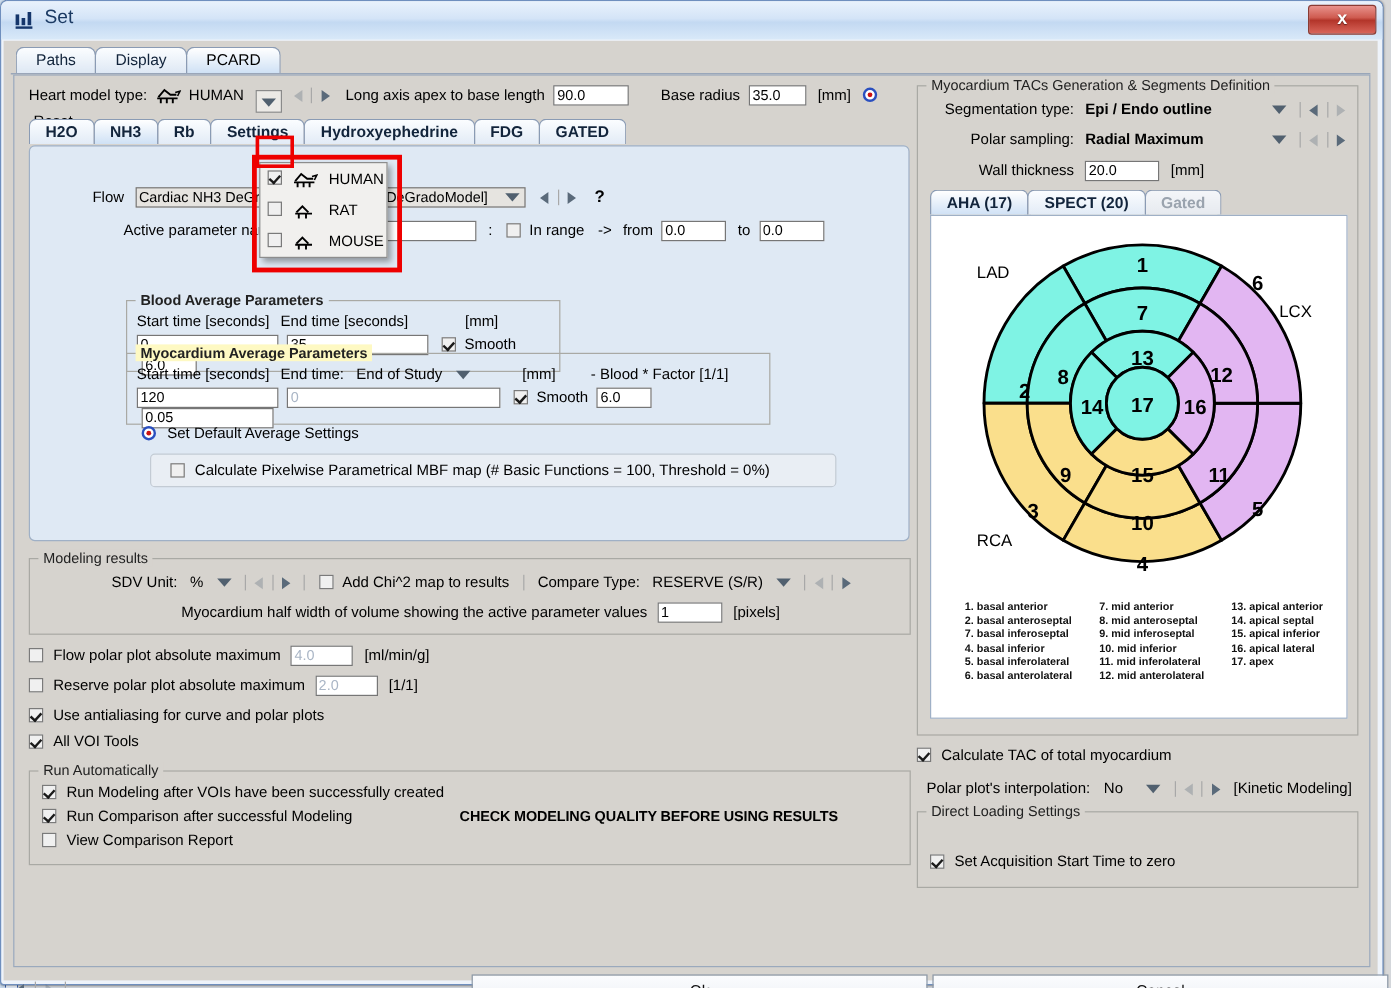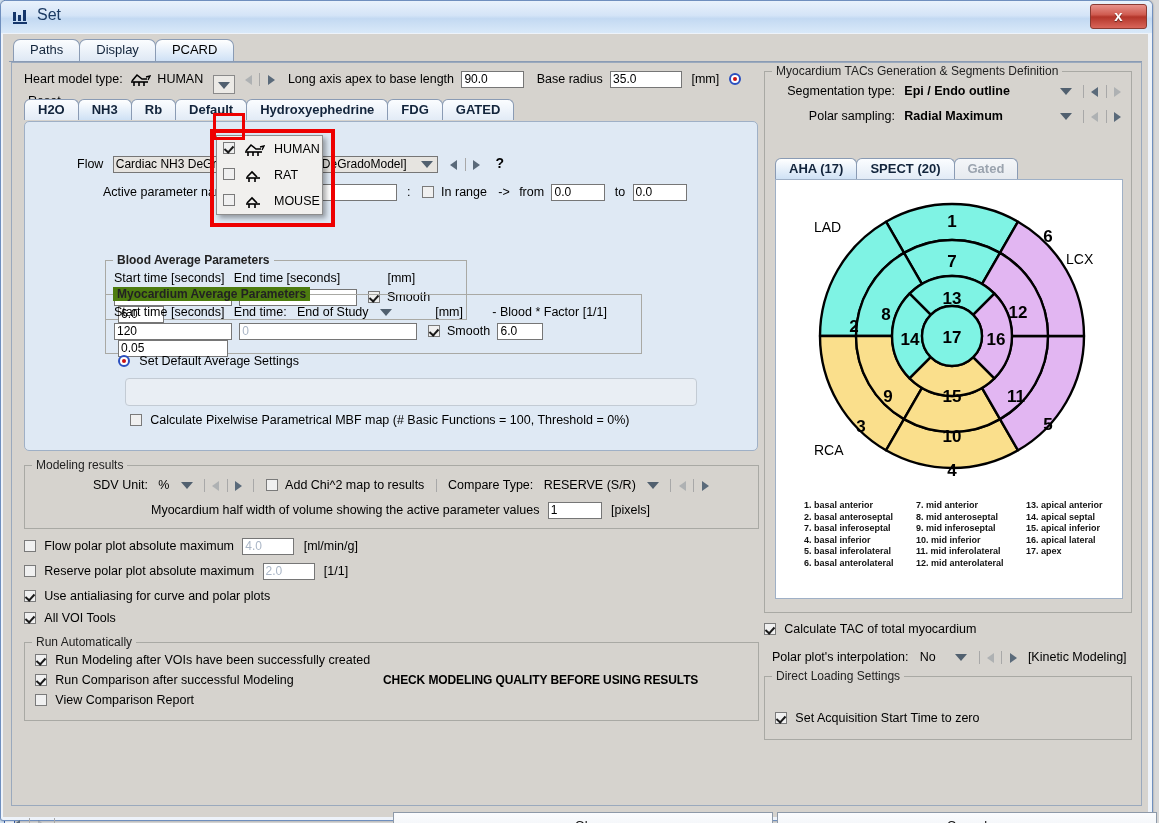--- a/index.html
+++ b/index.html
@@ -146,32 +146,32 @@
           </span>
           <span class="lbl">HUMAN</span>
           <span style="display:inline-block;width:20px;height:17px;border:1px solid #8a8a8a;background:#eceae6;text-align:center;vertical-align:-4px;margin-left:6px;">
             <i class="combo-arrow" style="margin-top:4px;"></i>
           </span>
           <i class="sp l off" style="margin-left:7px;"></i>
           <span class="vsep"></span>
           <i class="sp r"></i>
           <span class="lbl" style="margin-left:10px;">Long axis apex to base length</span>
           <input class="txtin" style="width: 63px; margin-left: 4px;" value="90.0">
-          <span class="lbl" style="margin-left:9px;">Base radius</span>
-          <input class="txtin" style="width: 72px; margin-left: 4px;" value="35.0">
+          <span class="lbl" style="margin-left:23px;">Base radius</span>
+          <input class="txtin" style="width: 48px; margin-left: 4px;" value="35.0">
           <span class="lbl" style="margin-left:6px;">[mm]</span>
           <i class="radio-ic" style="margin-left:6px;"></i>
           <span class="lbl" style="margin-left:4px;">Reset</span>
         </div>
 
         <div class="ttabs">
           <div class="ttab">H2O</div>
           <div class="ttab sel">NH3</div>
           <div class="ttab">Rb</div>
-          <div class="ttab">Default</div>
+          <div class="ttab">Settings</div>
           <div class="ttab">Hydroxyephedrine</div>
           <div class="ttab">FDG</div>
           <div class="ttab">GATED</div>
         </div>
 
         <div id="tracerpanel">
 
           <div style="position:absolute;left:52px;top:33px;">
             <span class="lbl">Flow</span>
             <input class="txtin" style="width: 325px; margin-left: 6px; background: rgb(230, 228, 224);" value="Cardiac NH3 DeGrado [PKcardiacNH3DeGradoModel]">
@@ -188,38 +188,38 @@
             <span class="lbl" style="margin-left:7px;">:</span>
             <i class="cb" style="margin-left:8px;"></i>
             <span class="lbl" style="margin-left:4px;">In range</span>
             <span class="lbl" style="margin-left:8px;">-&gt;</span>
             <span class="lbl" style="margin-left:6px;">from</span>
             <input class="txtin" style="width: 54px; margin-left: 4px;" value="0.0">
             <span class="lbl" style="margin-left:6px;">to</span>
             <input class="txtin" style="width: 54px; margin-left: 4px;" value="0.0">
           </div>
 
-          <div class="grp" style="position:absolute;left:80px;top:102px;width:360px;height:58px;margin-top:36px;">
+          <div class="grp" style="position:absolute;left:80px;top:92px;width:360px;height:58px;margin-top:36px;">
             <span class="gtitle" style="font-weight:bold;background:#dfe9f4;">Blood Average Parameters</span>
             <div style="position:absolute;left:8px;top:10px;">
               <span class="lbl">Start time [seconds]</span>
               <span class="lbl" style="margin-left:6px;">End time [seconds]</span>
               <span class="lbl" style="margin-left:44px;">[mm]</span>
             </div>
             <div style="position:absolute;left:8px;top:28px;">
               <input class="txtin" style="width: 118px;" value="0">
               <input class="txtin" style="width: 118px; margin-left: 4px;" value="35">
               <i class="cb on" style="margin-left:7px;"></i>
               <span class="lbl" style="margin-left:4px;">Smooth</span>
               <input class="txtin" style="width: 46px; margin-left: 4px;" value="6.0">
             </div>
           </div>
 
           <div class="grp" style="position:absolute;left:80px;top:163px;width:535px;height:58px;">
-            <span class="gtitle" style="font-weight:bold;background:#4d7c0f;">Myocardium Average Parameters</span>
+            <span class="gtitle" style="font-weight:bold;background:#fef9c3;">Myocardium Average Parameters</span>
             <div style="position:absolute;left:8px;top:10px;">
               <span class="lbl">Start time [seconds]</span>
               <span class="lbl" style="margin-left:6px;">End time:</span>
               <span class="lbl" style="margin-left:7px;">End of Study</span>
               <i class="combo-arrow" style="margin-left:8px;"></i>
               <span class="lbl" style="margin-left:40px;">[mm]</span>
               <span class="lbl" style="margin-left:26px;">- Blood * Factor [1/1]</span>
             </div>
             <div style="position:absolute;left:8px;top:28px;">
               <input class="txtin" style="width: 118px;" value="120">
@@ -230,21 +230,21 @@
               <input class="txtin" style="width: 110px; margin-left: 4px;" value="0.05">
             </div>
           </div>
 
           <div style="position:absolute;left:93px;top:232px;">
             <i class="radio-ic"></i>
             <span class="lbl" style="margin-left:6px;">Set Default Average Settings</span>
           </div>
 
           <div class="innerbox" style="position:absolute;left:100px;top:256px;width:570px;height:26px;">
-            <div style="position:absolute;left:4px;top:6px;margin-top:28px;">
+            <div style="position:absolute;left:16px;top:6px;">
               <i class="cb"></i>
               <span class="lbl" style="margin-left:5px;">Calculate Pixelwise Parametrical MBF map (# Basic Functions = 100, Threshold = 0%)</span>
             </div>
           </div>
         </div>
 
         <div class="grp" style="margin-top:14px;width:733px;height:62px;background:#d6d3ce;">
           <span class="gtitle">Modeling results</span>
           <div style="position:absolute;left:68px;top:12px;">
             <span class="lbl">SDV Unit:</span>
@@ -337,20 +337,25 @@
             <span class="lbl" style="font-weight:bold;margin-left:6px;">Radial Maximum</span>
             <span style="float:right;">
               <i class="combo-arrow"></i>
               <span class="vsep" style="margin-left:8px;"></span>
               <i class="sp l off"></i>
               <span class="vsep"></span>
               <i class="sp r"></i>
             </span>
           </div>
 
+          <div style="position:absolute;left:10px;top:62px;width:346px;">
+            <span class="lbl" style="display:inline-block;width:120px;text-align:right;">Wall thickness</span>
+            <input class="txtin" style="width: 62px; margin-left: 6px;" value="20.0">
+            <span class="lbl" style="margin-left:6px;">[mm]</span>
+          </div>
 
           <div class="ttabs" style="position:absolute;left:10px;top:86px;width:346px;margin-top:0;">
             <div class="ttab sel">AHA (17)</div>
             <div class="ttab">SPECT (20)</div>
             <div class="ttab" style="color:#9aa3ae;background:linear-gradient(to bottom,#f4f6f9,#e6eaef);">Gated</div>
           </div>
 
           <div id="bullseyebox" style="position:absolute;left:10px;top:107px;width:346px;height:418px;">
             <svg width="346" height="310" viewBox="0 0 346 310" style="display:block;">
               <g transform="translate(176,156)" stroke="#000" stroke-width="2.4" stroke-linejoin="round">

